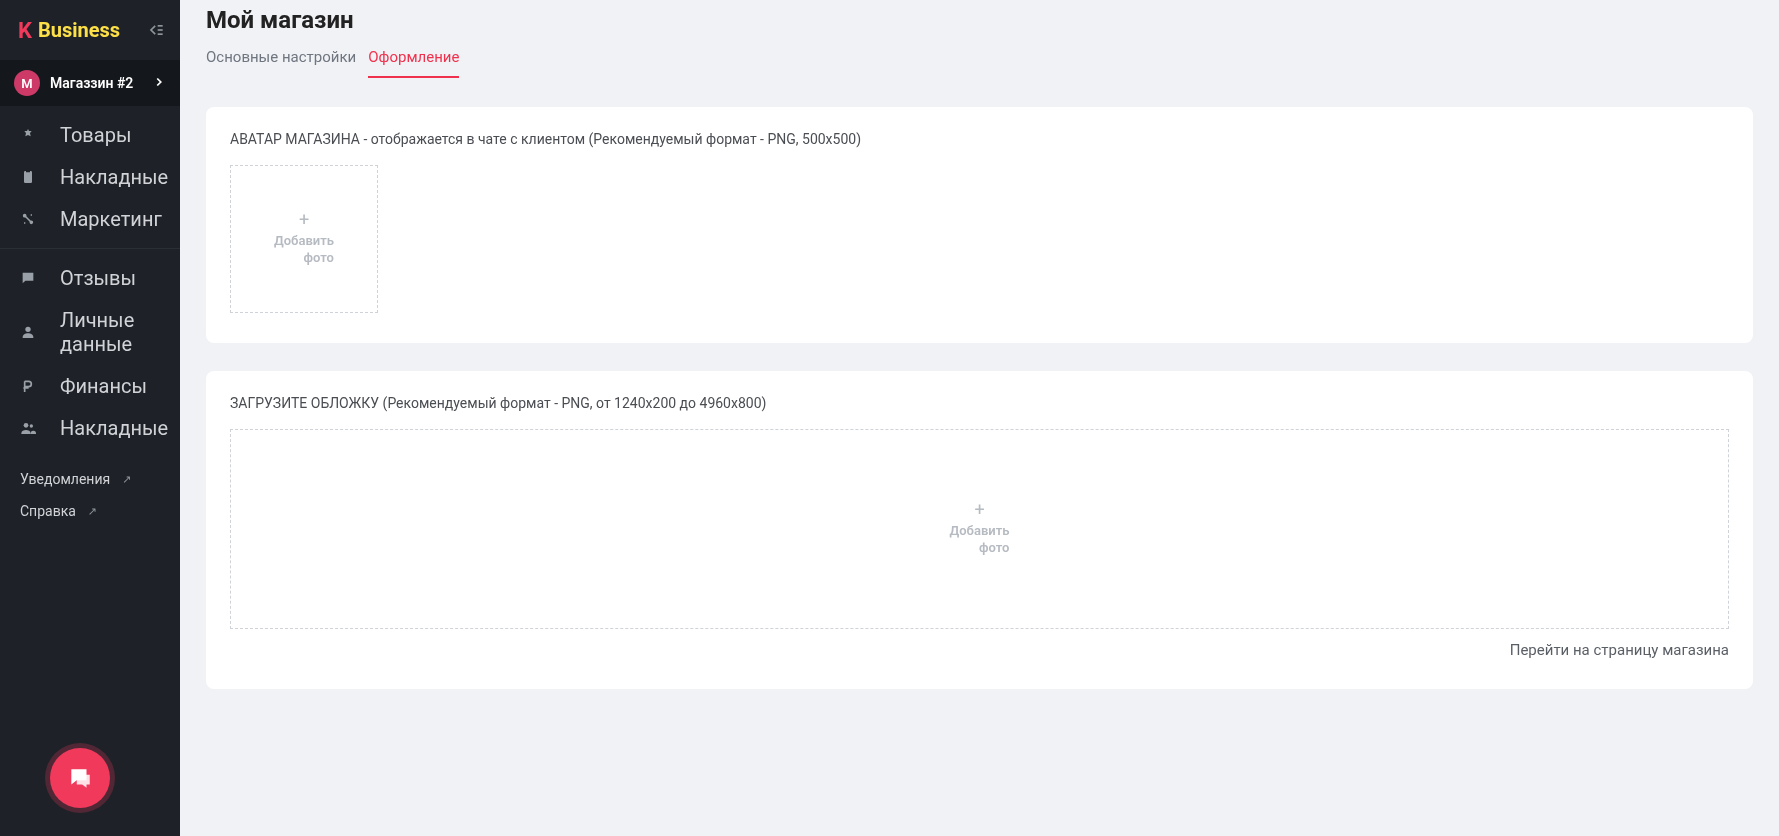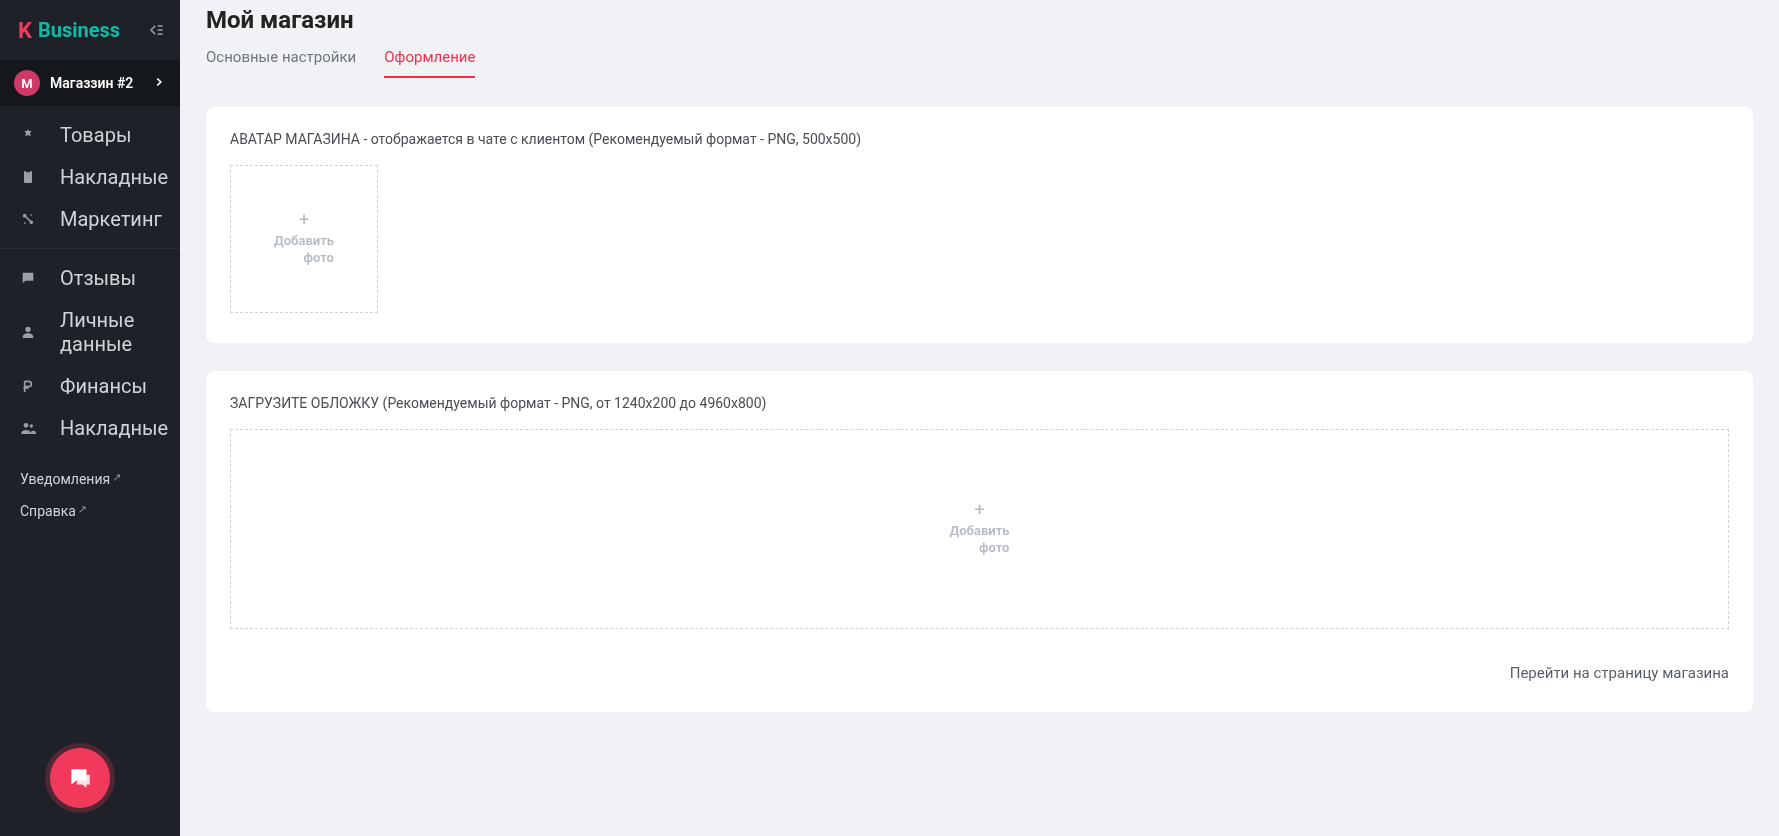--- a/index.html
+++ b/index.html
@@ -34,21 +34,21 @@
     display: flex;
     align-items: center;
     gap: 6px;
   }
   .brand-k {
     color: #f1395b;
     font-weight: 700;
     font-size: 22px;
   }
   .brand-bus {
-    color: #14b8a6;
+    color: #fde047;
     font-weight: 700;
     font-size: 20px;
     text-align: right;
   }
   .collapse-btn {
     color: #8e949c;
     cursor: pointer;
     display: flex;
     align-items: center;
   }
@@ -95,21 +95,22 @@
   .nav-icon {
     width: 16px; height: 16px;
     display: flex; align-items: center; justify-content: center;
     color: #9aa0a8;
   }
   .nav-icon svg { width: 16px; height: 16px; }
 
   .link-group { padding: 14px 20px 0; }
   .ext-link {
     display: flex;
-    gap: 2px;
+    align-items: center;
+    gap: 12px;
     color: #d1d3d7;
     font-size: 14px;
     padding: 8px 0;
     cursor: pointer;
   }
   .ext-icon { color: #8e949c; font-size: 11px; }
 
   .chat-fab {
     position: absolute;
     bottom: 28px;
@@ -134,21 +135,21 @@
     padding: 0 26px 40px;
   }
   .page-title {
     font-size: 24px;
     font-weight: 700;
     color: #222;
     padding-top: 6px;
   }
   .tabs {
     display: flex;
-    gap: 28px;
+    gap: 12px;
     margin-top: 14px;
     border-bottom: 1px solid transparent;
   }
   .tab {
     padding-bottom: 10px;
     font-size: 15px;
     color: #6f7680;
     cursor: pointer;
   }
   .tab.active {
@@ -176,21 +177,21 @@
     justify-content: center;
     color: #b6bbc2;
     cursor: pointer;
   }
   .upload-avatar { width: 148px; height: 148px; }
   .upload-cover  { width: 100%;  height: 200px; }
   .upload-plus { font-size: 18px; line-height: 1; margin-bottom: 4px; }
   .upload-text { font-size: 13px; font-weight: 600; text-align: right; line-height: 1.3; white-space: pre-line; }
 
   .card-footer {
-    margin-top: 35px;
+    margin-top: 12px;
     display: flex;
     justify-content: flex-end;
   }
   .goto-link {
     font-size: 15px;
     color: #5a5f66;
     cursor: pointer;
   }
   
   .main::-webkit-scrollbar { width: 16px; }

